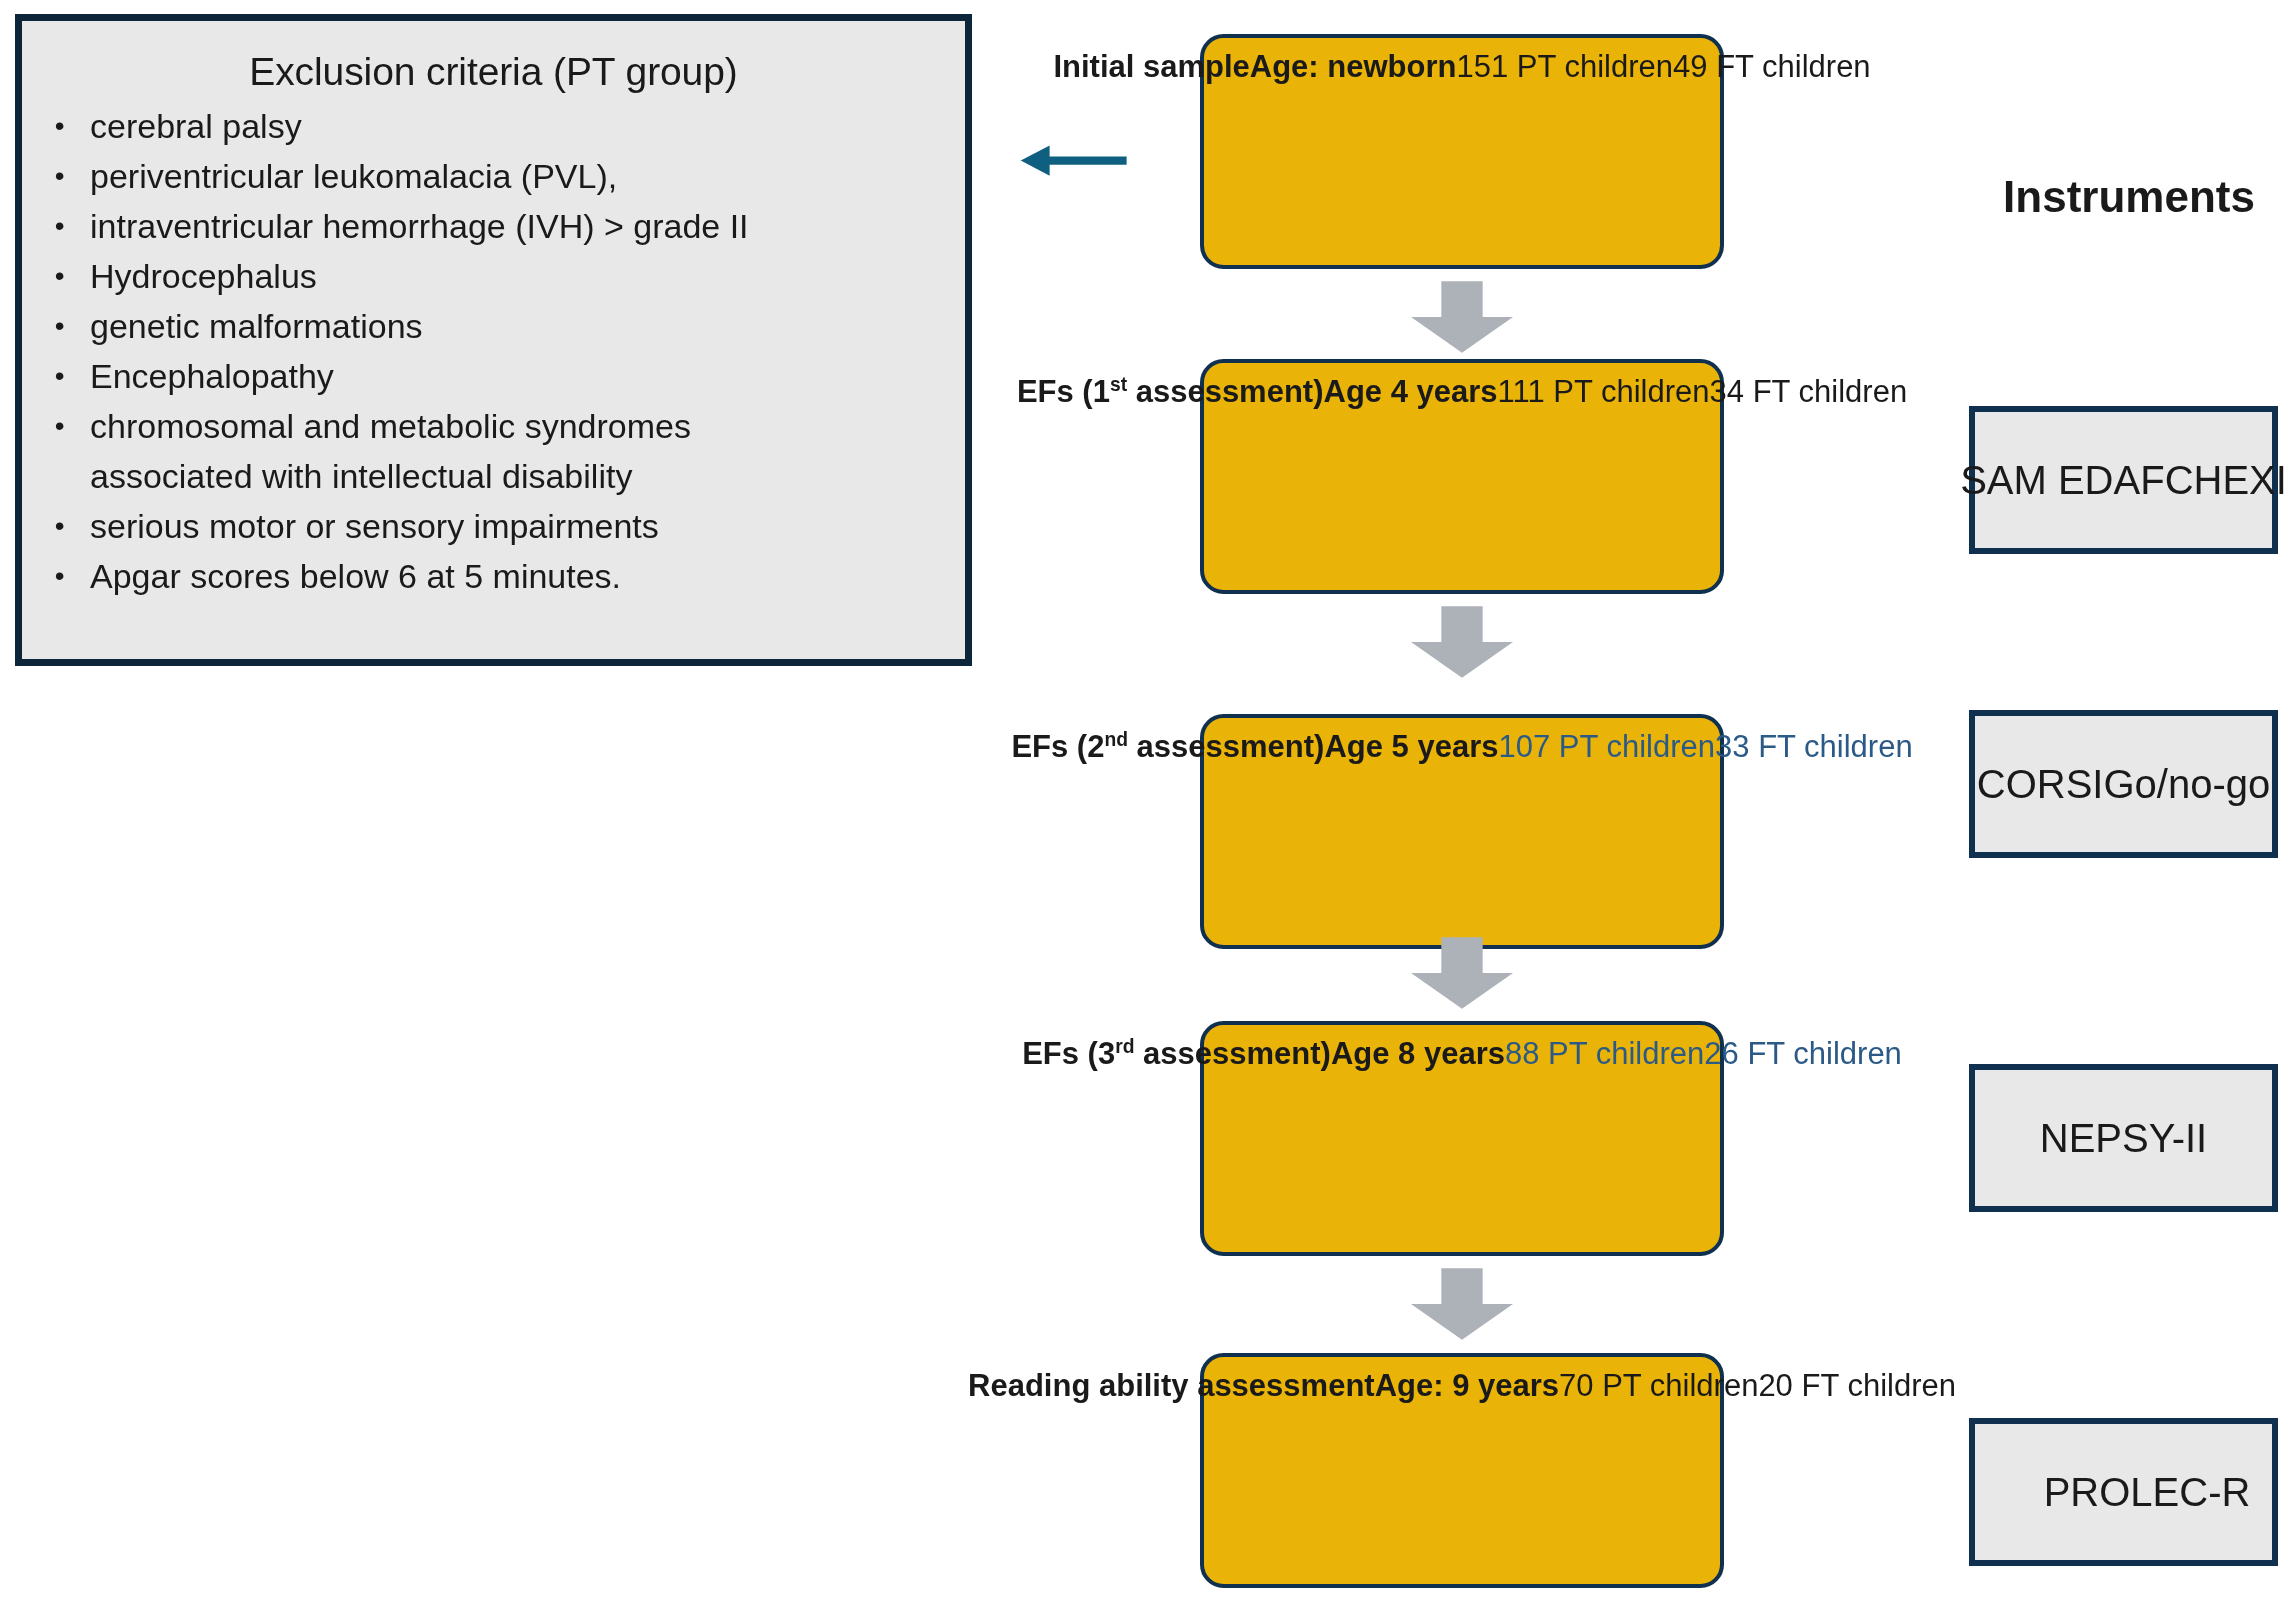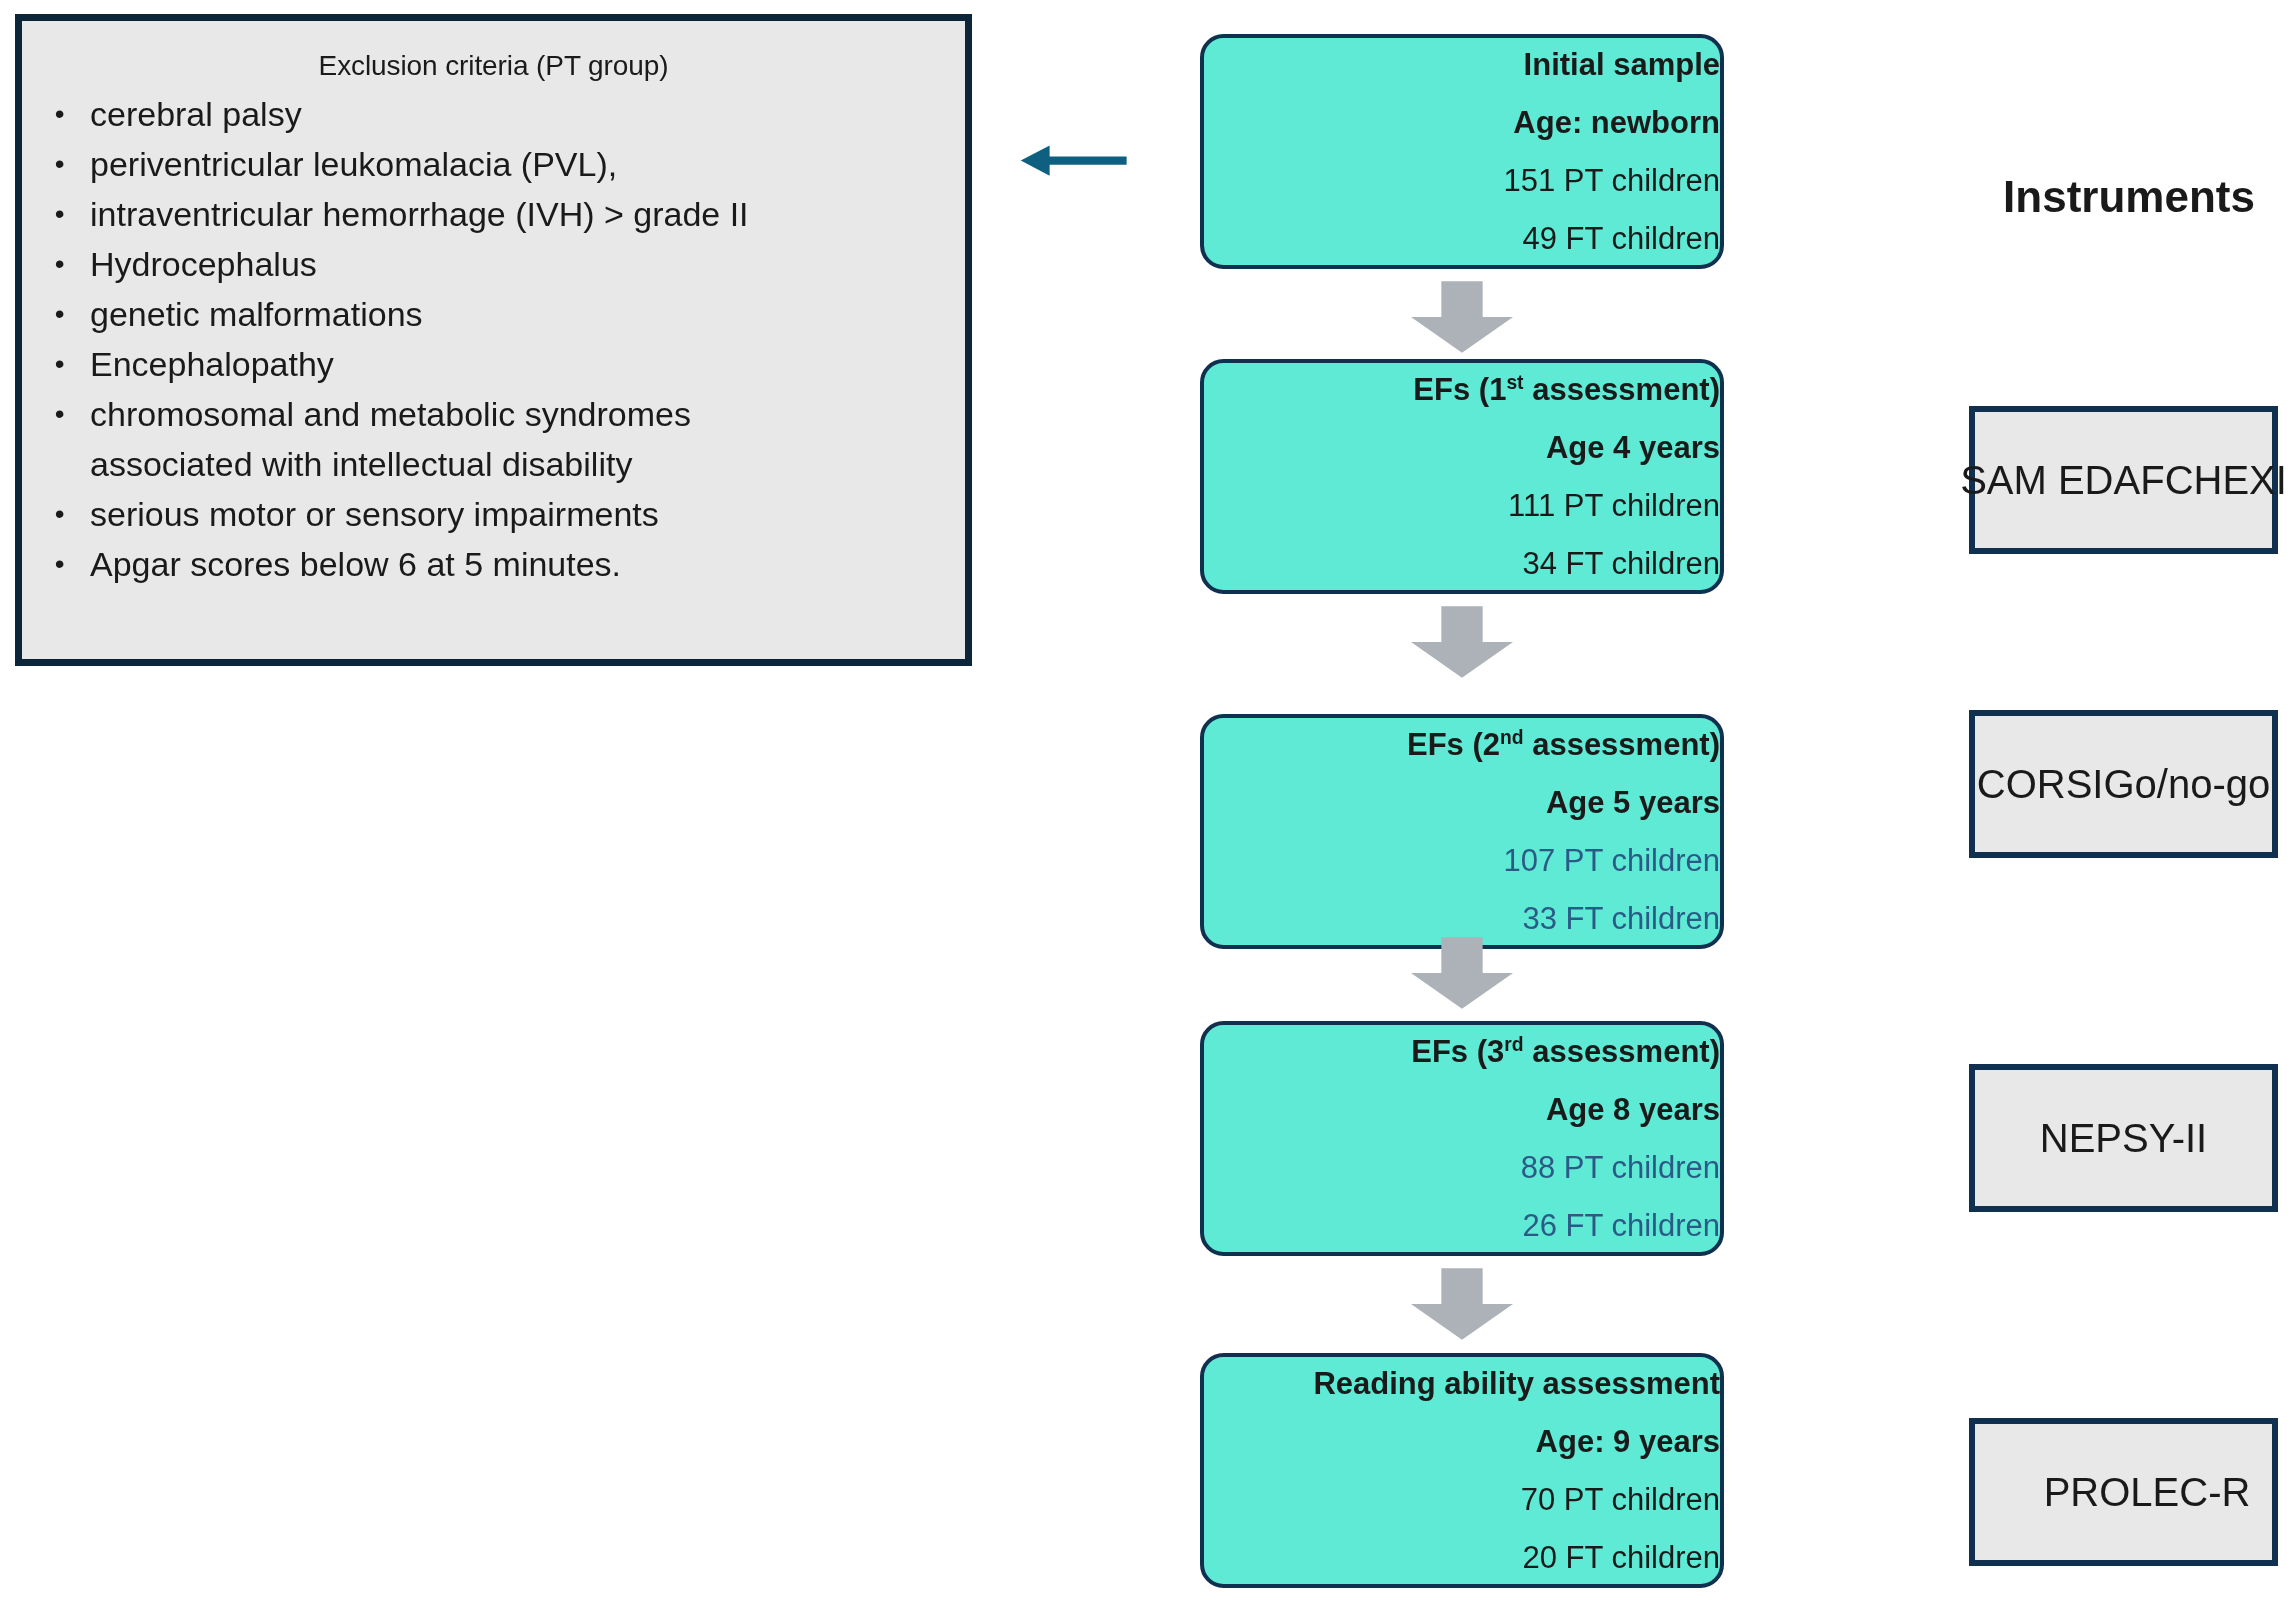--- a/index.html
+++ b/index.html
@@ -22,21 +22,21 @@
     top: 14px;
     width: 957px;
     height: 652px;
     box-sizing: border-box;
     background: #e8e8e8;
     border: 7.6px solid #0d2538;
     padding: 0;
   }
   #exclusion-title {
     text-align: center;
-    font-size: 28px;
+    font-size: 39px;
     color: #1a1a1a;
     margin-top: 29px;
     margin-bottom: 7px;
     font-weight: 400;
     letter-spacing: -0.1px;
   }
   #exclusion-list {
     list-style: none;
     margin: 0;
     padding: 0 0 0 30px;
@@ -67,27 +67,26 @@
     width: 110px;
     height: 39px;
   }
 
   
   .flow-box {
     position: absolute;
     left: 1200px;
     width: 524px;
     box-sizing: border-box;
-    background: #5eead4;
+    background: #eab308;
     border: 4.8px solid #103050;
     border-radius: 23.5px;
     display: flex;
-    flex-direction: column;
     justify-content: center;
-    align-items: flex-end;
+    align-items: flex-start;
   }
   .flow-line {
     text-align: center;
     font-size: 31px;
     line-height: 58px;
     color: #1a1a1a;
     white-space: nowrap;
   }
   .flow-line.bold { font-weight: bold; }
   .flow-line.blue { color: #2b5a86; }

